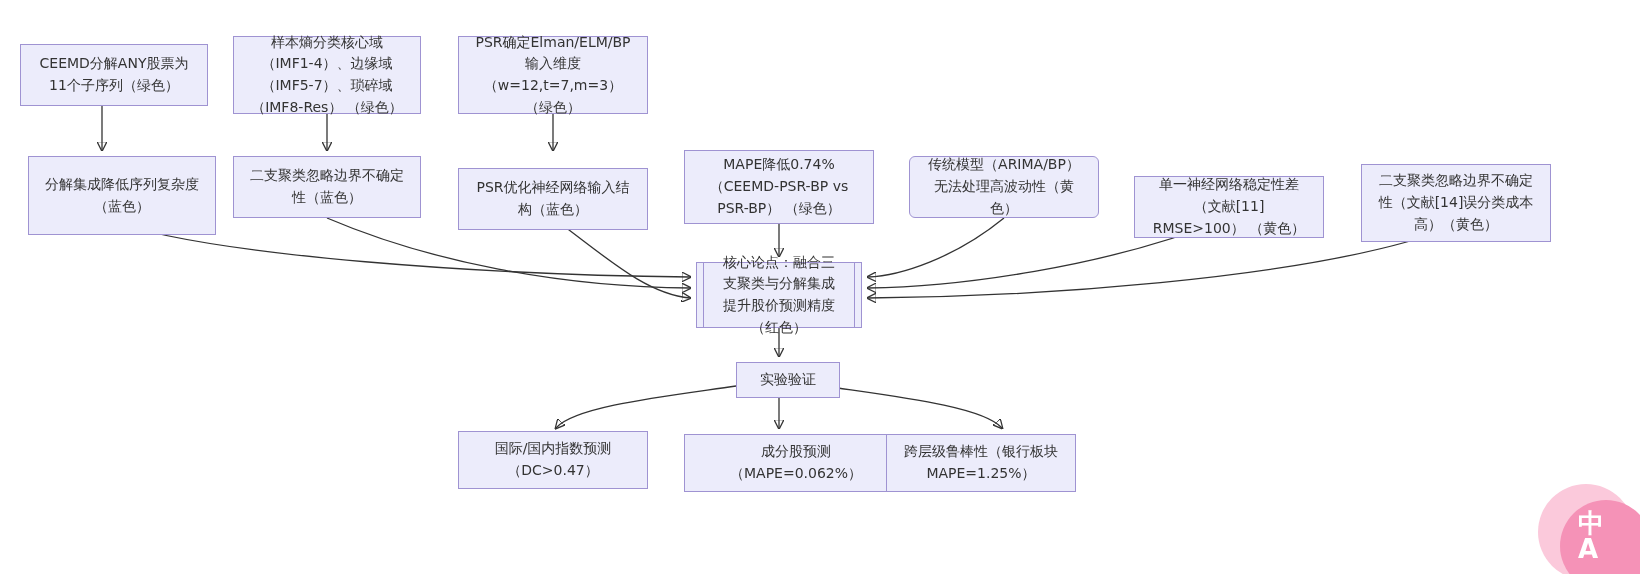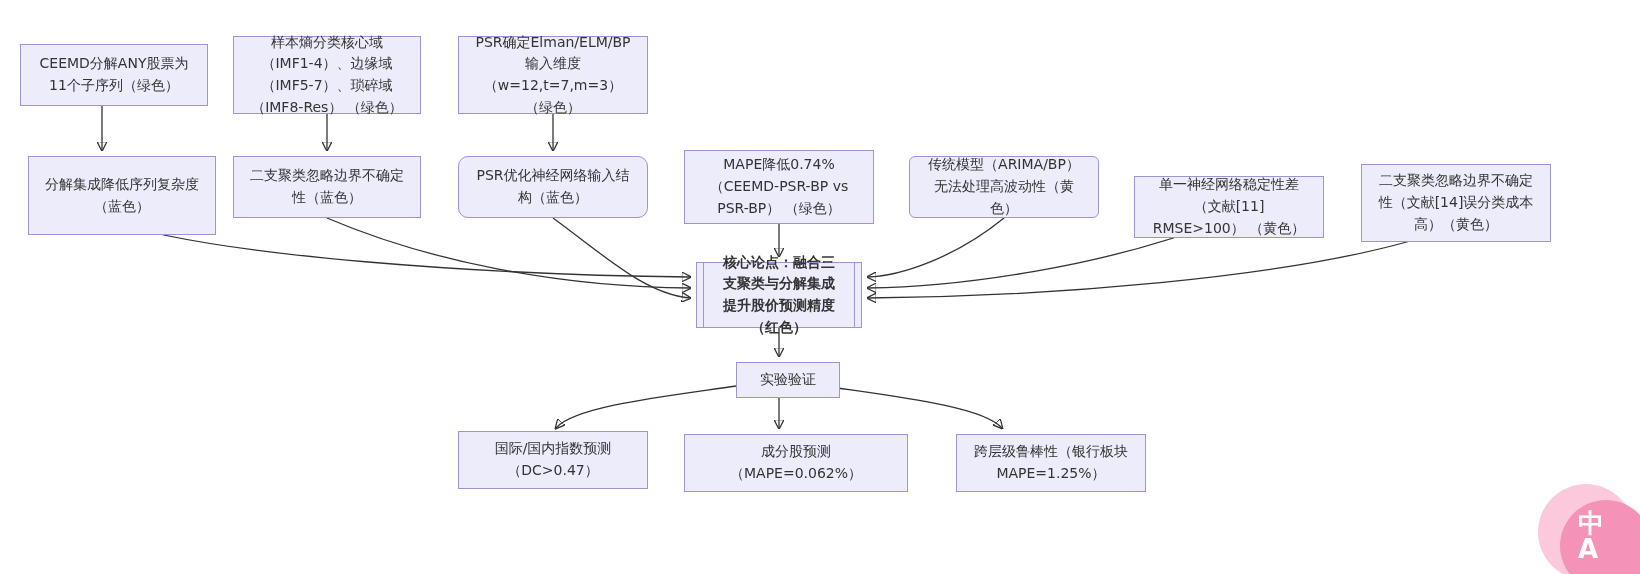--- a/index.html
+++ b/index.html
@@ -120,43 +120,43 @@
   <div class="node" style="left:20px; top:44px; width:188px; height:62px;">CEEMD分解ANY股票为11个子序列（绿色）</div>
 
   <div class="node" style="left:233px; top:36px; width:188px; height:78px;">样本熵分类核心域（IMF1-4）、边缘域（IMF5-7）、琐碎域（IMF8-Res） （绿色）</div>
 
   <div class="node" style="left:458px; top:36px; width:190px; height:78px;">PSR确定Elman/ELM/BP输入维度（w=12,t=7,m=3） （绿色）</div>
 
   <div class="node" style="left:8px; top:156px; width:188px; height:79px;margin-left:20px;">分解集成降低序列复杂度（蓝色）</div>
 
   <div class="node" style="left:233px; top:156px; width:188px; height:62px;">二支聚类忽略边界不确定性（蓝色）</div>
 
-  <div class="node" style="left:458px; top:156px; width:190px; height:62px;border-radius:10px;">PSR优化神经网络输入结构（蓝色）</div>
+  <div class="node" style="left:458px; top:168px; width:190px; height:62px;">PSR优化神经网络输入结构（蓝色）</div>
 
   <div class="node" style="left:684px; top:150px; width:190px; height:74px;">MAPE降低0.74%（CEEMD-PSR-BP vs PSR-BP） （绿色）</div>
 
   <div class="node" style="left:909px; top:156px; width:190px; height:62px;border-radius:6px;">传统模型（ARIMA/BP）无法处理高波动性（黄色）</div>
 
   <div class="node" style="left:1134px; top:156px; width:190px; height:62px;margin-top:20px;">单一神经网络稳定性差（文献[11] RMSE&gt;100） （黄色）</div>
 
   <div class="node" style="left:1361px; top:148px; width:190px; height:78px;margin-top:16px;">二支聚类忽略边界不确定性（文献[14]误分类成本高）（黄色）</div>
 
-  <div class="node subroutine" style="left:696px; top:262px; width:166px; height:66px; padding:4px 26px;font-weight:bold;">
+  <div class="node subroutine" style="left:696px; top:262px; width:166px; height:66px; padding:4px 26px;">
     <span class="sub-bar left"></span>
     <span>核心论点：融合三支聚类与分解集成提升股价预测精度（红色）</span>
     <span class="sub-bar right"></span>
   </div>
 
   <div class="node" style="left:736px; top:362px; width:104px; height:36px;">实验验证</div>
 
   <div class="node" style="left:458px; top:431px; width:190px; height:58px;">国际/国内指数预测（DC&gt;0.47）</div>
 
   <div class="node" style="left:684px; top:434px; width:224px; height:58px;">成分股预测（MAPE=0.062%）</div>
 
-  <div class="node" style="left:956px; top:434px; width:190px; height:58px;">跨层级鲁棒性（银行板块 MAPE=1.25%）</div>
+  <div class="node" style="left:886px; top:434px; width:190px; height:58px;">跨层级鲁棒性（银行板块 MAPE=1.25%）</div>
 
   <div class="watermark">
     <div class="circle-light"></div>
     <div class="circle-dark"></div>
     <div class="wm-text">中
 A</div>
   </div>
 
 </div>
 

